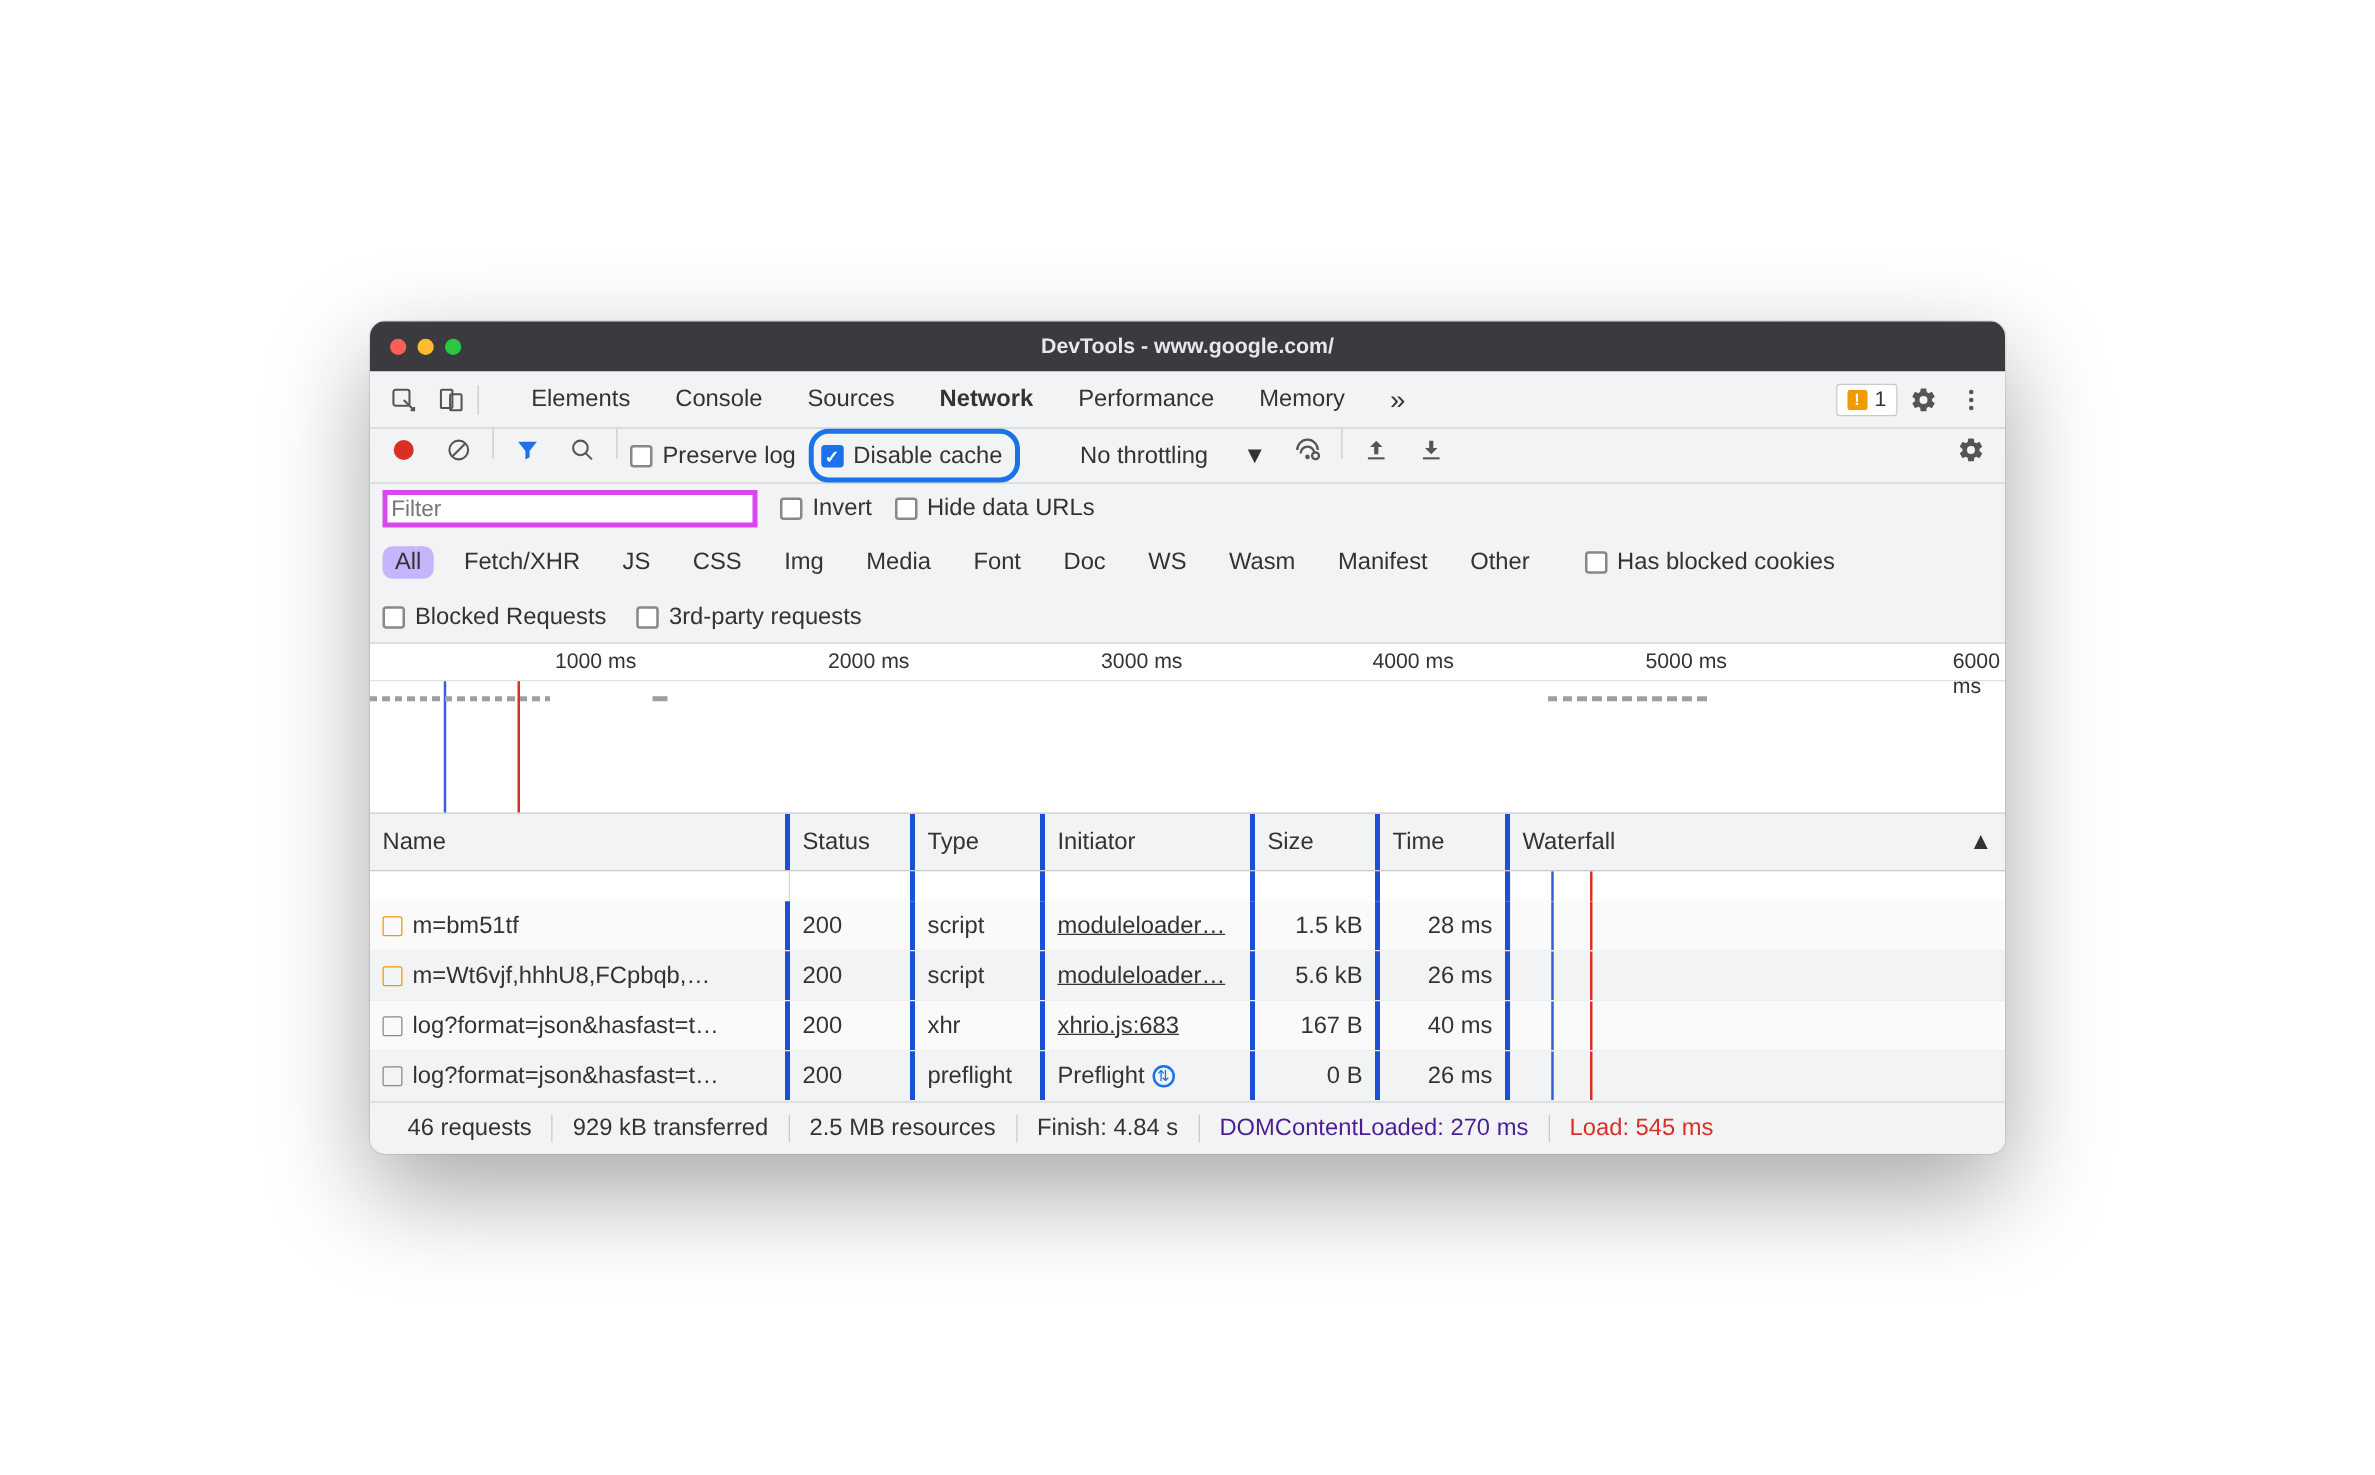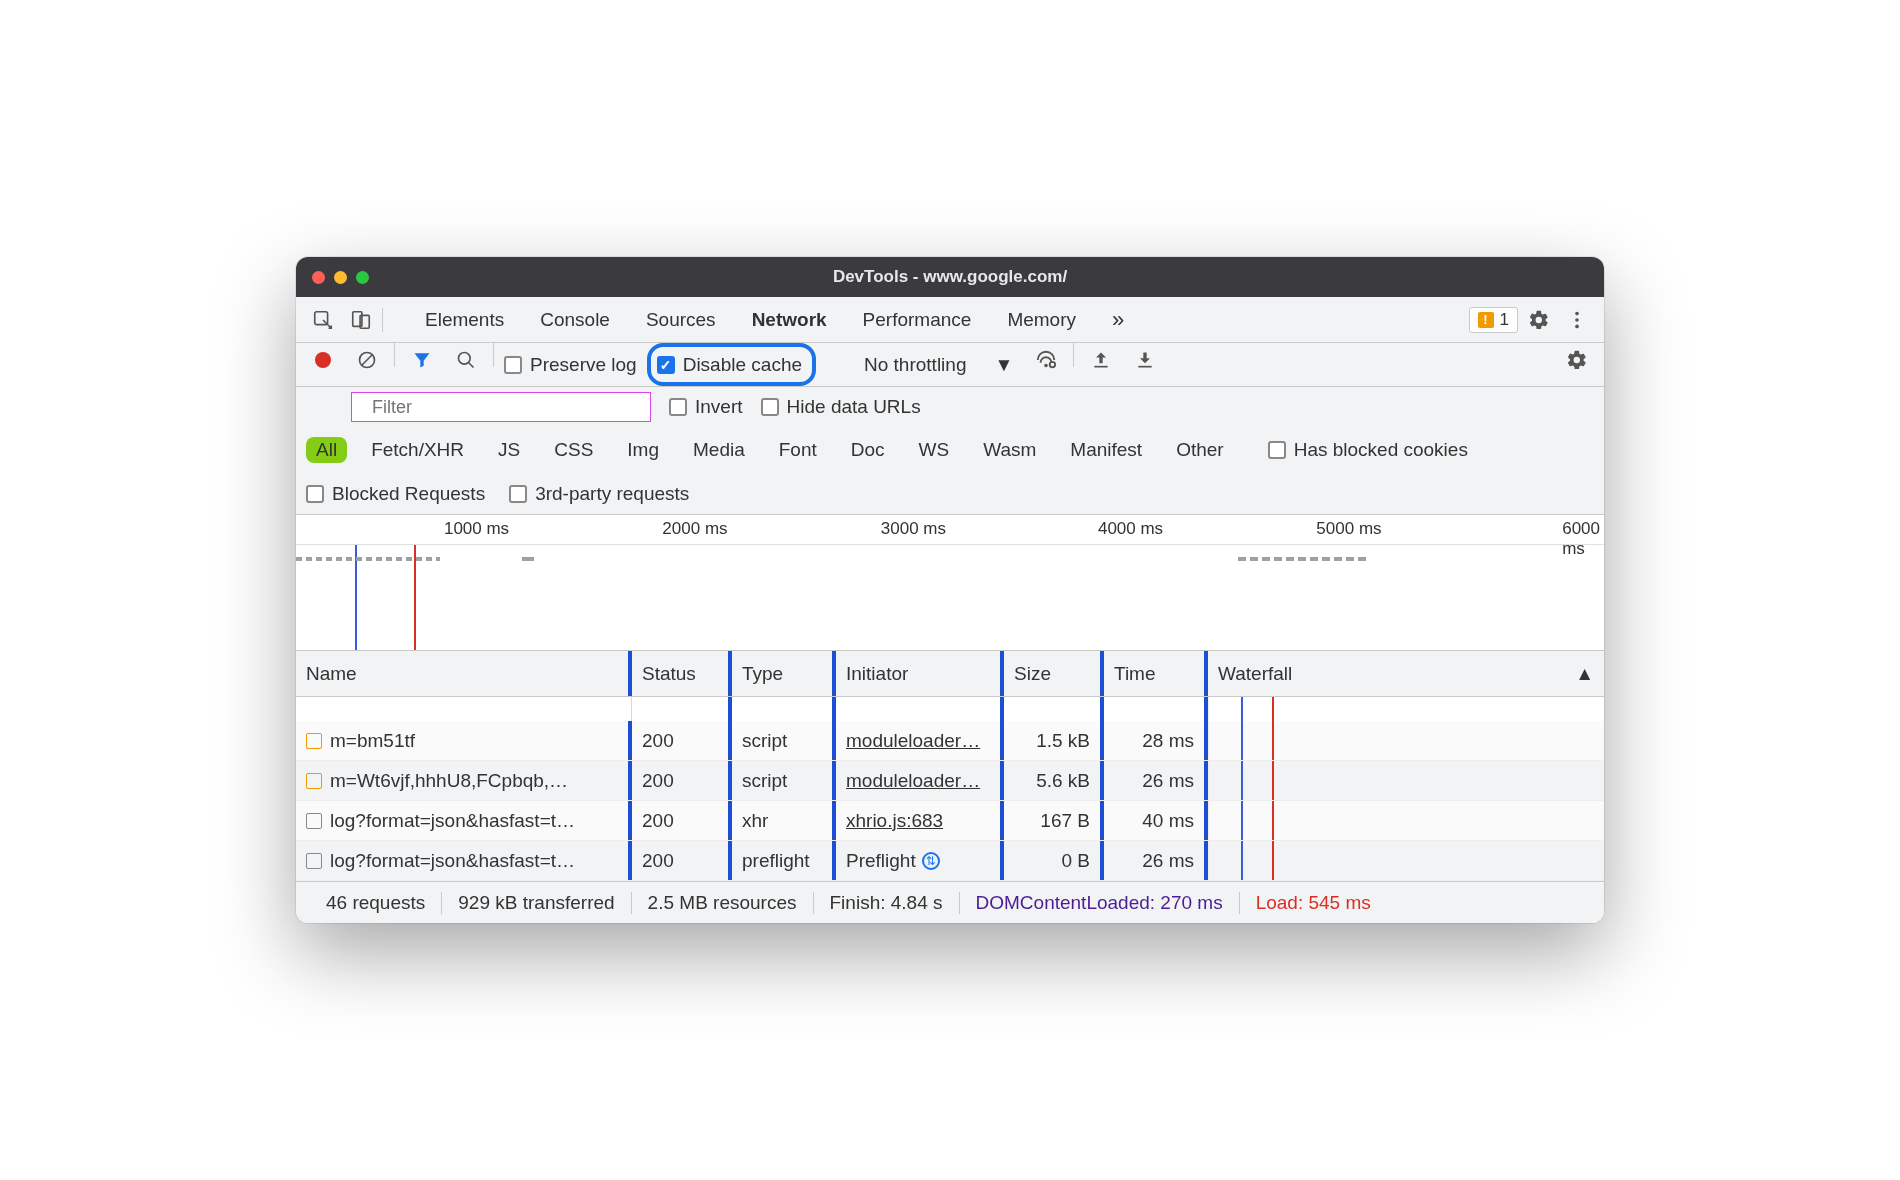--- a/index.html
+++ b/index.html
@@ -87,30 +87,30 @@
 .highlight-ring {
   border: 4px solid #1a73e8; border-radius: 16px; padding: 4px 10px 4px 6px; display:flex; align-items:center; gap:8px;
 }
 .throttle { display:flex; align-items:center; gap:8px; padding:0 6px;margin-left:32px; }
 .filterbar {
   display:flex; align-items:center; height:40px; padding: 0 10px; gap:18px;
   font-size:19px; color:#333;
   background:#f1f3f4;
 }
 .filter-input {
-  width: 300px; height: 30px; border:1px solid #d946ef; background:#fff; padding:0 20px;
-  font-size:18px; color:#666;margin-left:45px;
+  width: 300px; height: 30px; border:4px solid #d946ef; background:#fff; padding:0 3px;
+  font-size:18px; color:#666;
 }
 .typesbar {
   display:flex; align-items:center; flex-wrap:wrap; min-height:46px; padding: 4px 10px; gap:10px 14px;
   font-size:19px; color:#333;
   background:#f1f3f4;
 }
 .pill { padding:2px 10px; border-radius:8px; cursor:pointer; }
-.pill.active { background:#84cc16; }
+.pill.active { background:#c4b5fd; }
 .typesbar2 {
   display:flex; align-items:center; height:42px; padding: 0 10px; gap:24px;
   font-size:19px; color:#333;
   border-bottom:1px solid #c9c9c9;
   background:#f1f3f4;
 }
 .timeline {
   height: 136px; border-bottom:1px solid #c9c9c9; position:relative; background:#fff;
 }
 .timeline .hdr { height:30px; border-bottom:1px solid #e0e0e0; position:relative; font-size:17px; color:#333;}

